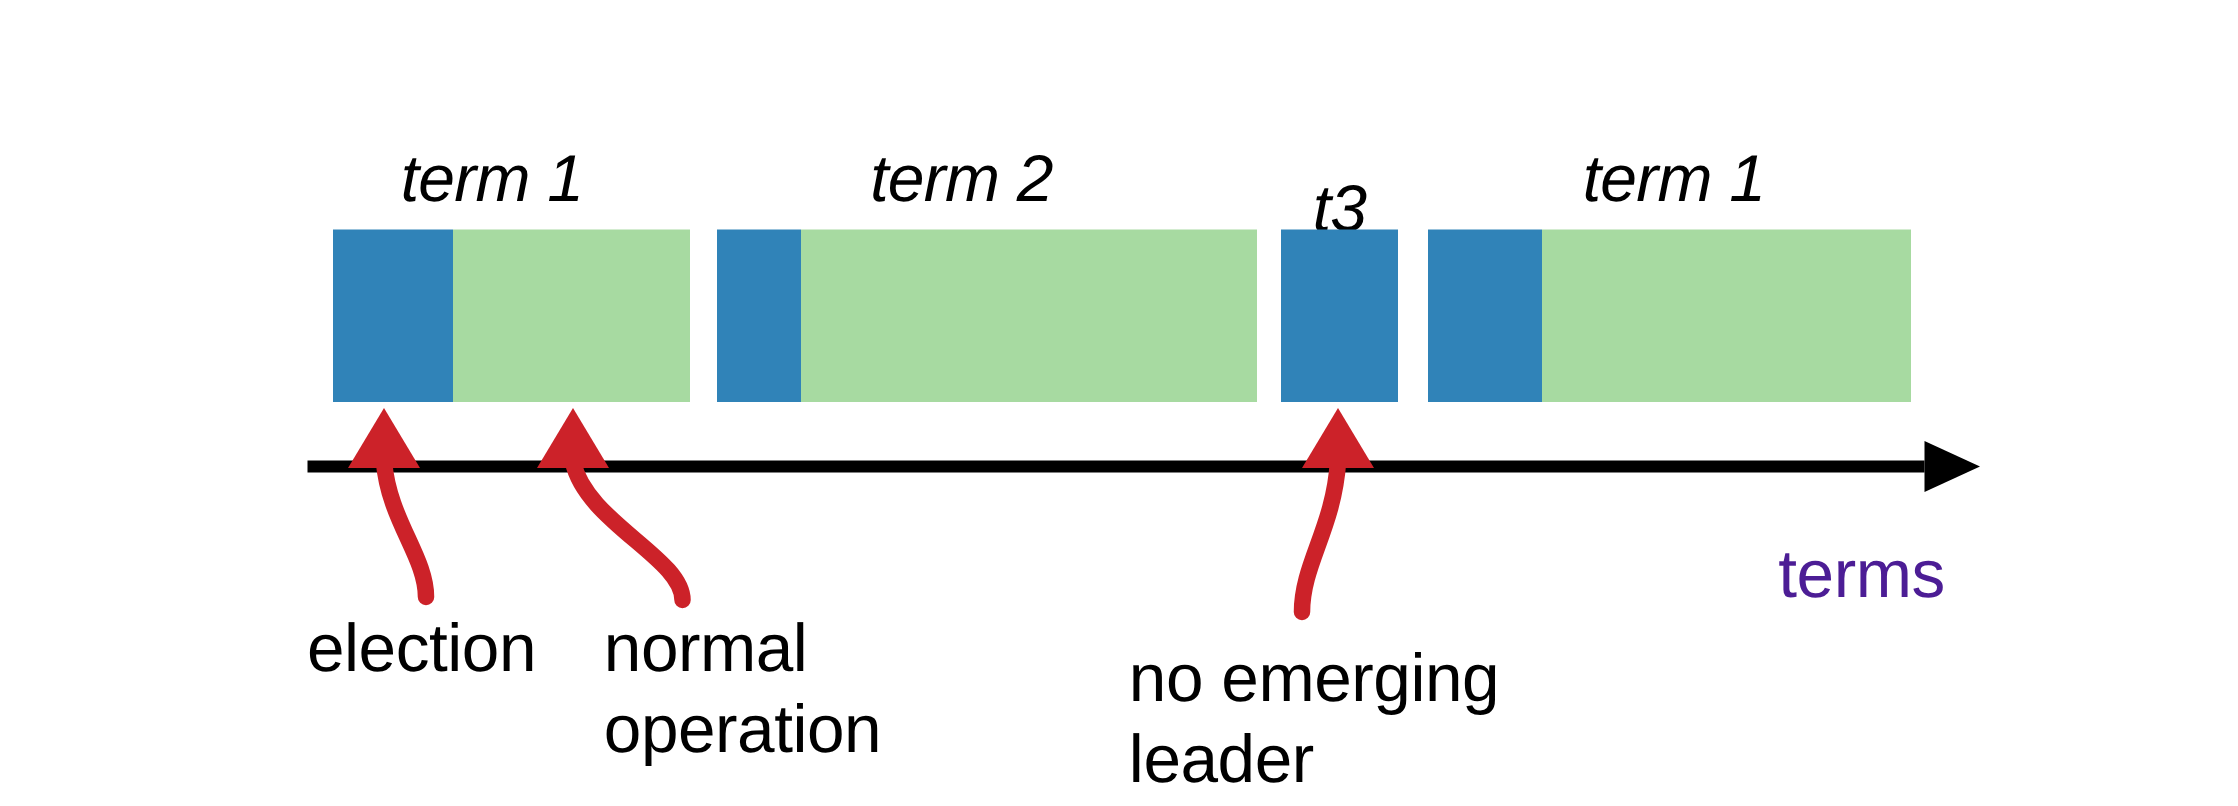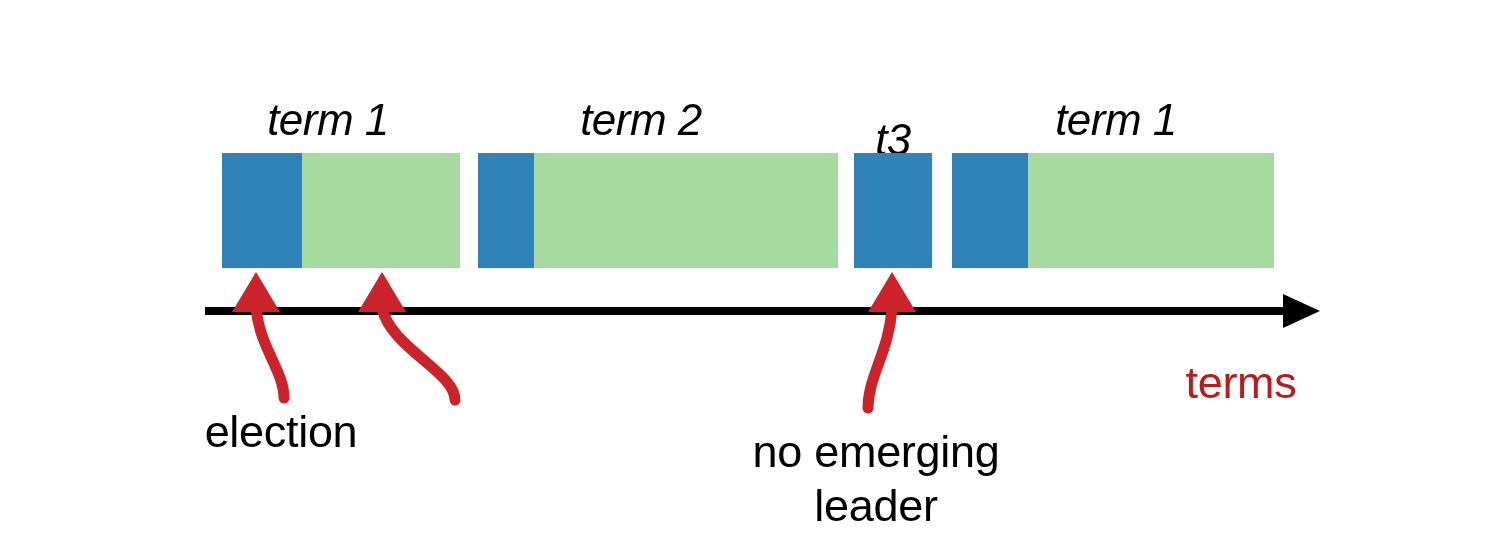--- a/index.html
+++ b/index.html
@@ -61,32 +61,31 @@
     pointer-events: none;
   }
 
   
   .callout {
     position: absolute;
     font-family: "Liberation Sans", sans-serif;
     font-size: 45px;
     line-height: 54px;
     color: #000000;
-    text-align: center;
     white-space: pre-line;
     transform: translateX(-50%);
     letter-spacing: -0.3px;
   }
 
   .axis-caption {
     position: absolute;
     font-family: "Liberation Sans", sans-serif;
     font-size: 45px;
     line-height: 1;
-    color: #b91c1c;
+    color: #4c1d95;
     white-space: nowrap;
     transform: translateX(-50%);
     letter-spacing: -0.3px;
   }
 </style>
 </head>
 <body>
 
 <div id="figure" style="width: 1492px; height: 537px; background: rgb(255, 255, 255); border-radius: 18px;">
 
@@ -122,16 +121,18 @@
         <path d="M 455 400 C 455 372, 390.76 348, 382 308" fill="none" stroke="#cc2229" stroke-width="11" stroke-linecap="round"></path>
         <polygon points="382,272 358,312 406,312" fill="#cc2229"></polygon>
         <path d="M 868 408 C 868 376, 889.12 352, 892 308" fill="none" stroke="#cc2229" stroke-width="11" stroke-linecap="round"></path>
         <polygon points="892,272 868,312 916,312" fill="#cc2229"></polygon>
       </g>
   </svg>
 
   <div class="axis-caption" style="left: 1241px; top: 360px;">terms</div>
 
   <div class="callout" style="left: 281px; top: 405px;">election</div>
+  <div class="callout" style="left: 495px; top: 405px;">normal
+operation</div>
   <div class="callout" style="left: 876px; top: 405px; margin-top: 20px;">no emerging
 leader</div>
 
 </div>
 
 </body></html>

